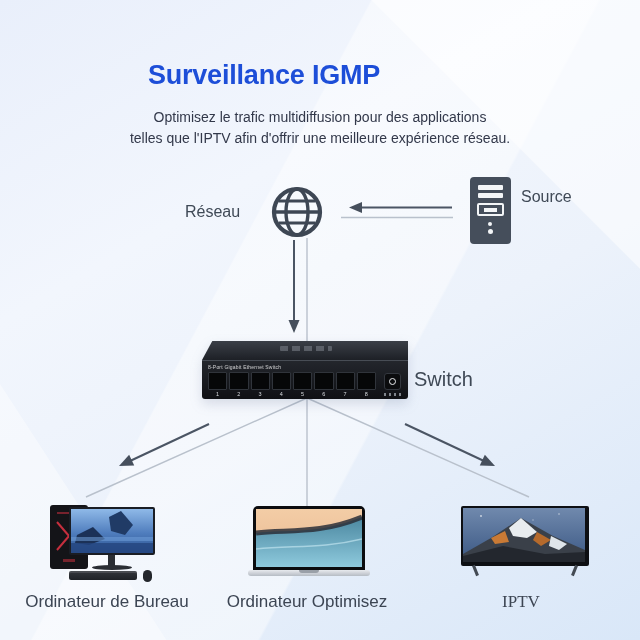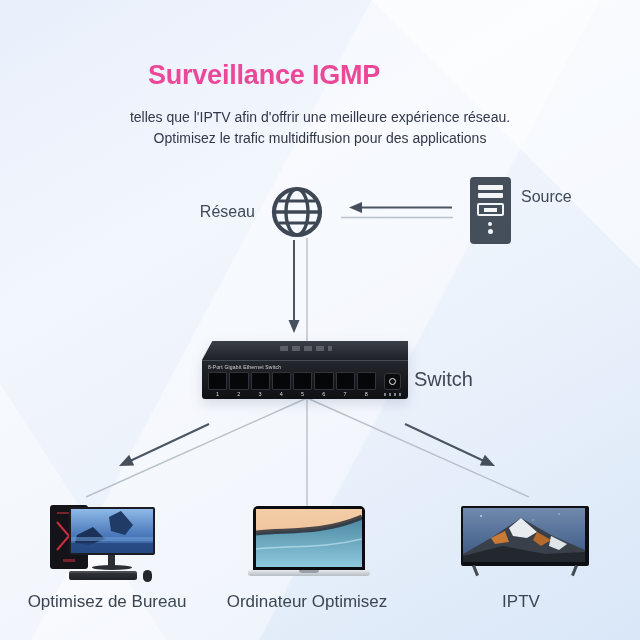--- a/index.html
+++ b/index.html
@@ -8,21 +8,21 @@
     font-family: "Liberation Sans", "DejaVu Sans", sans-serif;
     position:relative; overflow:hidden;
     background: linear-gradient(150deg, #e9effb 0%, #f2f6fd 32%, #ecf2fb 58%, #d9e7f8 100%);
   }
   .bg-shape { position:absolute; inset:0; pointer-events:none; }
   .bg-shape.s1 { background:rgba(255,255,255,.5); clip-path:polygon(58% 0,100% 0,100% 42%); }
   .bg-shape.s2 { background:rgba(255,255,255,.4); clip-path:polygon(0 60%,0 100%,26% 100%); }
   .bg-shape.s3 { background:linear-gradient(118deg, rgba(255,255,255,0) 37.8%, rgba(255,255,255,.45) 38%, rgba(255,255,255,.45) 61%, rgba(255,255,255,0) 61.3%); }
 
   .abs { position:absolute; }
-  #title { top:60px; left:0; width:528px; text-align:center; font-size:27px; font-weight:bold; color:#ec4899; letter-spacing:-.2px; }
+  #title { top:60px; left:0; width:528px; text-align:center; font-size:27px; font-weight:bold; color:#1d4ed8; letter-spacing:-.2px; }
   #subtitle { top:107px; left:0; width:640px; text-align:center; font-size:14px; line-height:21px; color:#32384a; }
 
   #connector-layer { top:0; left:0; z-index:1; }
   .node { z-index:2; }
 
   .side-label { font-size:16px; color:#3f4956; z-index:2; }
   .device-label { top:592px; text-align:center; font-size:17px; color:#3c4553; z-index:2; }
 
   
   #globe { left:270px; top:185px; width:54px; height:54px; }
@@ -82,22 +82,22 @@
 </style>
 </head>
 <body>
 
 <div class="bg-shape s3"></div>
 <div class="bg-shape s1"></div>
 <div class="bg-shape s2"></div>
 
 <div id="title" class="abs">Surveillance IGMP</div>
 <div id="subtitle" class="abs">
+  <div>Optimisez le trafic multidiffusion pour des applications</div>
   <div>telles que l'IPTV afin d'offrir une meilleure expérience réseau.</div>
-  <div>Optimisez le trafic multidiffusion pour des applications</div>
 </div>
 
 <svg id="connector-layer" class="abs" width="640" height="640" viewBox="0 0 640 640">
   <g stroke="#b9c1cc" stroke-width="1.4">
     <line x1="341" y1="217.5" x2="453" y2="217.5"></line>
     <line x1="307" y1="238" x2="307" y2="341"></line>
     <line x1="307" y1="398" x2="307" y2="507"></line>
     <line x1="307" y1="398" x2="86" y2="497"></line>
     <line x1="307" y1="398" x2="529" y2="497"></line>
   </g>
@@ -108,21 +108,21 @@
     <line x1="405" y1="424" x2="484" y2="461"></line>
   </g>
   <g fill="#464f5c">
     <polygon points="0,0 -13,-5.5 -13,5.5" transform="translate(349,207.5) rotate(180)"></polygon>
     <polygon points="0,0 -13,-5.5 -13,5.5" transform="translate(294,333) rotate(90)"></polygon>
     <polygon points="0,0 -14,-6 -14,6" transform="translate(119,466) rotate(155)"></polygon>
     <polygon points="0,0 -14,-6 -14,6" transform="translate(495,466) rotate(25)"></polygon>
   </g>
 </svg>
 
-<div class="abs side-label node" style="left:185px; top:203px; width:70px; text-align:right;">Réseau</div>
+<div class="abs side-label node" style="left:185px; top:203px; width:70px; ">Réseau</div>
 <svg id="globe" class="abs node" viewBox="0 0 54 54">
   <g fill="none" stroke="#3e4754">
     <circle cx="27" cy="27" r="23" stroke-width="4.2"></circle>
     <ellipse cx="27" cy="27" rx="11" ry="23" stroke-width="3.4"></ellipse>
     <line x1="4.5" y1="27" x2="49.5" y2="27" stroke-width="3.4"></line>
     <line x1="9" y1="16" x2="45" y2="16" stroke-width="3.2"></line>
     <line x1="9" y1="38" x2="45" y2="38" stroke-width="3.2"></line>
   </g>
 </svg>
 
@@ -243,15 +243,15 @@
       <polygon points="28,30 42,23 46,34 32,36" fill="#c97a35"></polygon>
       <polygon points="74,24 88,32 78,38 70,32" fill="#b56a2c"></polygon>
       <polygon points="88,28 104,36 96,42 86,38" fill="#dfe5e9"></polygon>
       <polygon points="0,48 40,38 82,46 122,44 122,54 0,54" fill="#23272e"></polygon>
     </svg>
   </div>
   <div class="leg l"></div>
   <div class="leg r"></div>
 </div>
 
-<div class="abs device-label" style="left:7px; width:200px;">Optimisez de Bureau</div>
+<div class="abs device-label" style="left:7px; width:200px;">Ordinateur de Bureau</div>
 <div class="abs device-label" style="left:217px; width:180px;">Ordinateur Optimisez</div>
-<div class="abs device-label" style="left:471px; width:100px;">IPTV</div>
+<div class="abs device-label" style="left:471px; width:100px;font-family:Liberation Serif, serif;">IPTV</div>
 
 </body></html>

